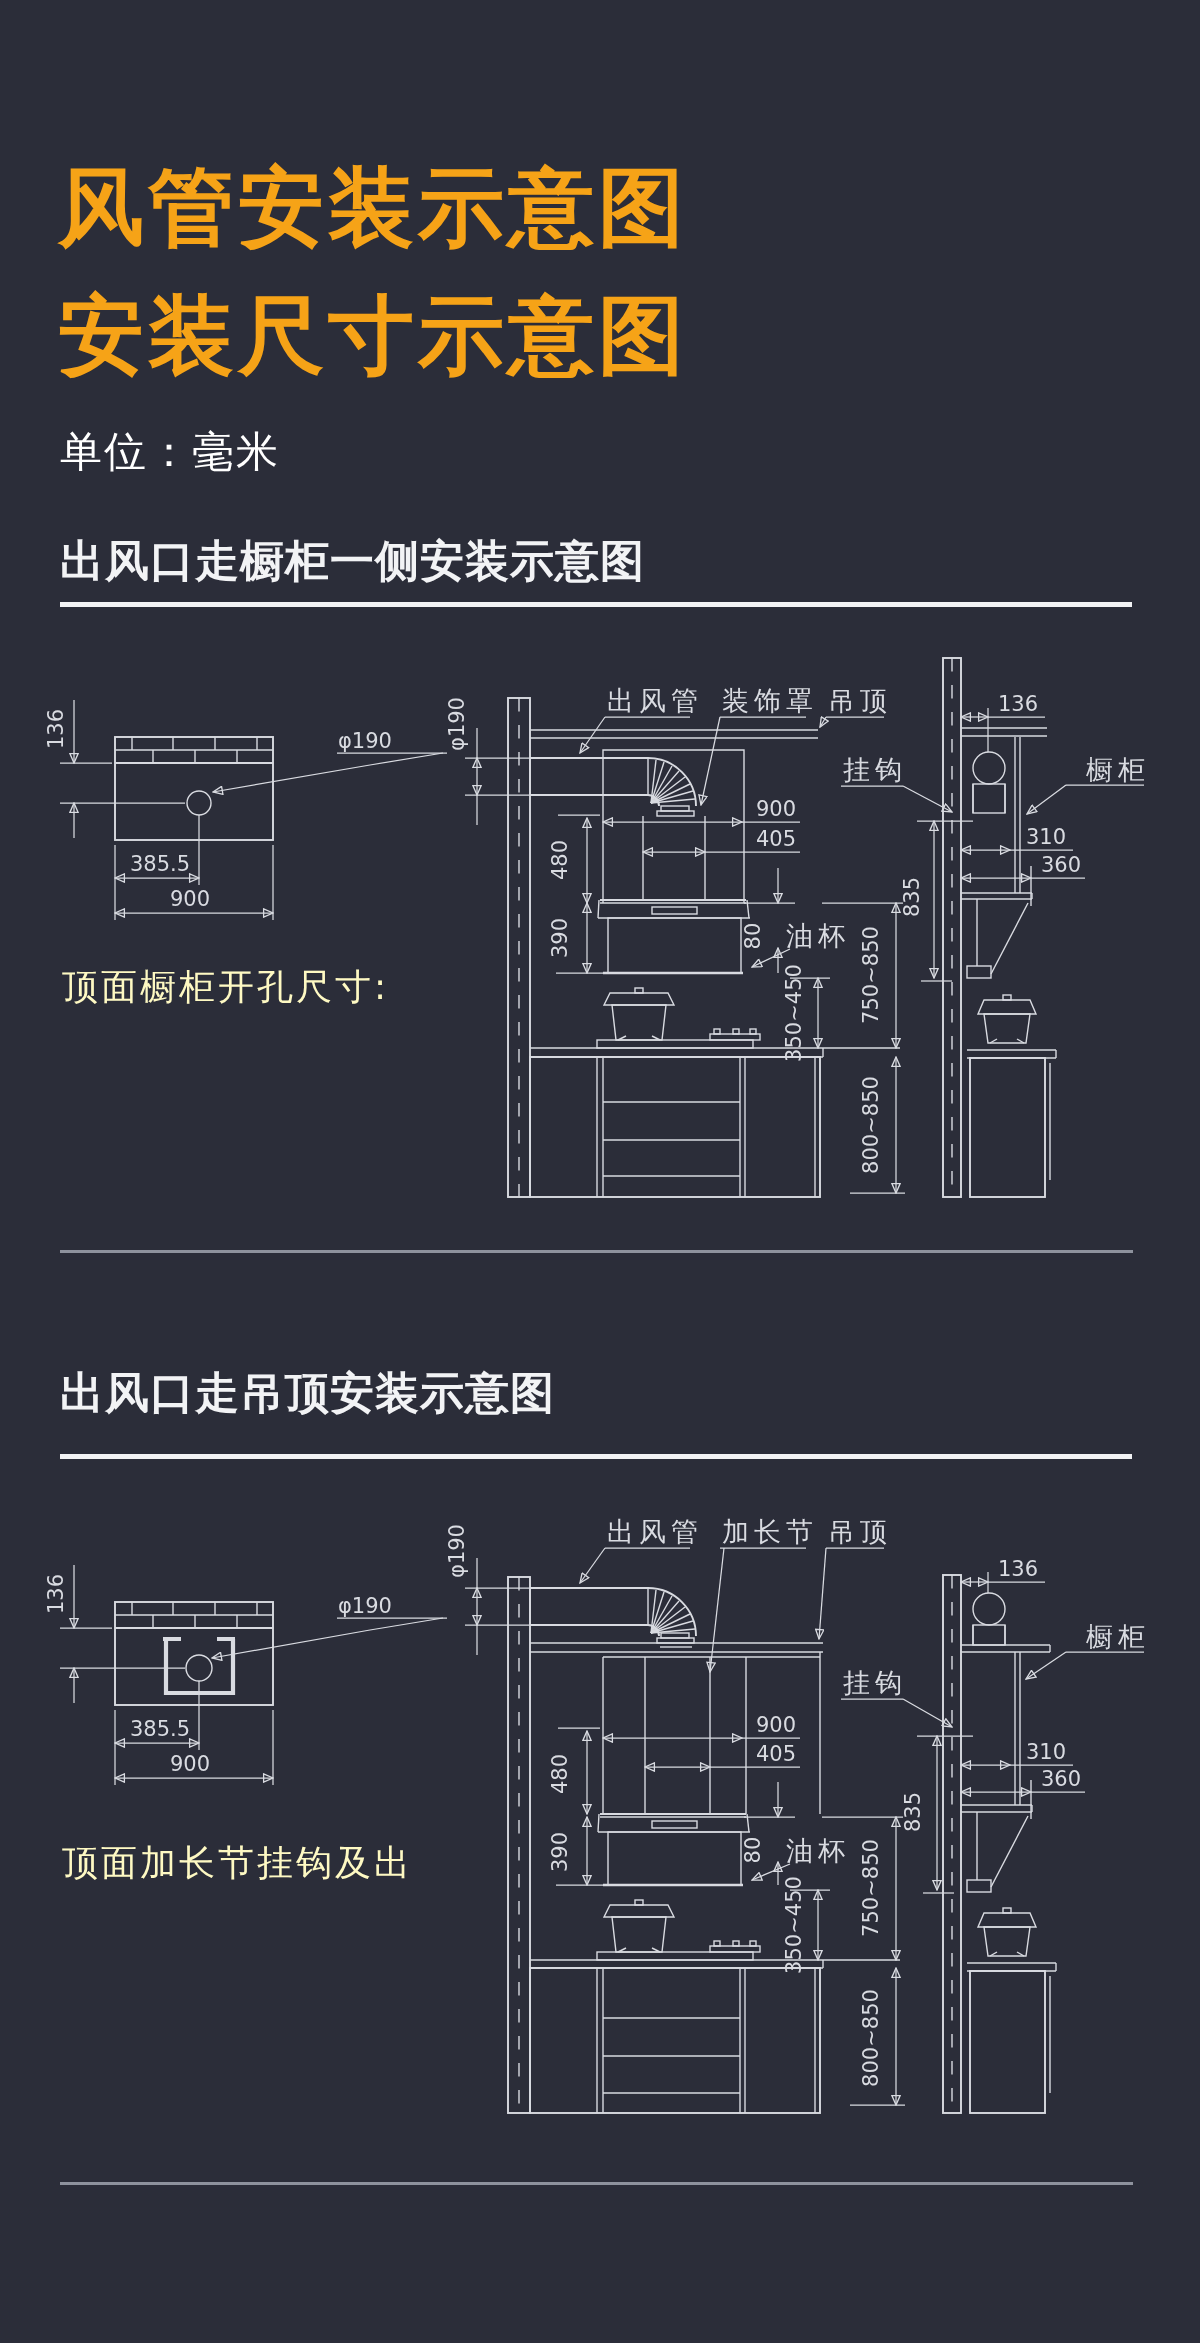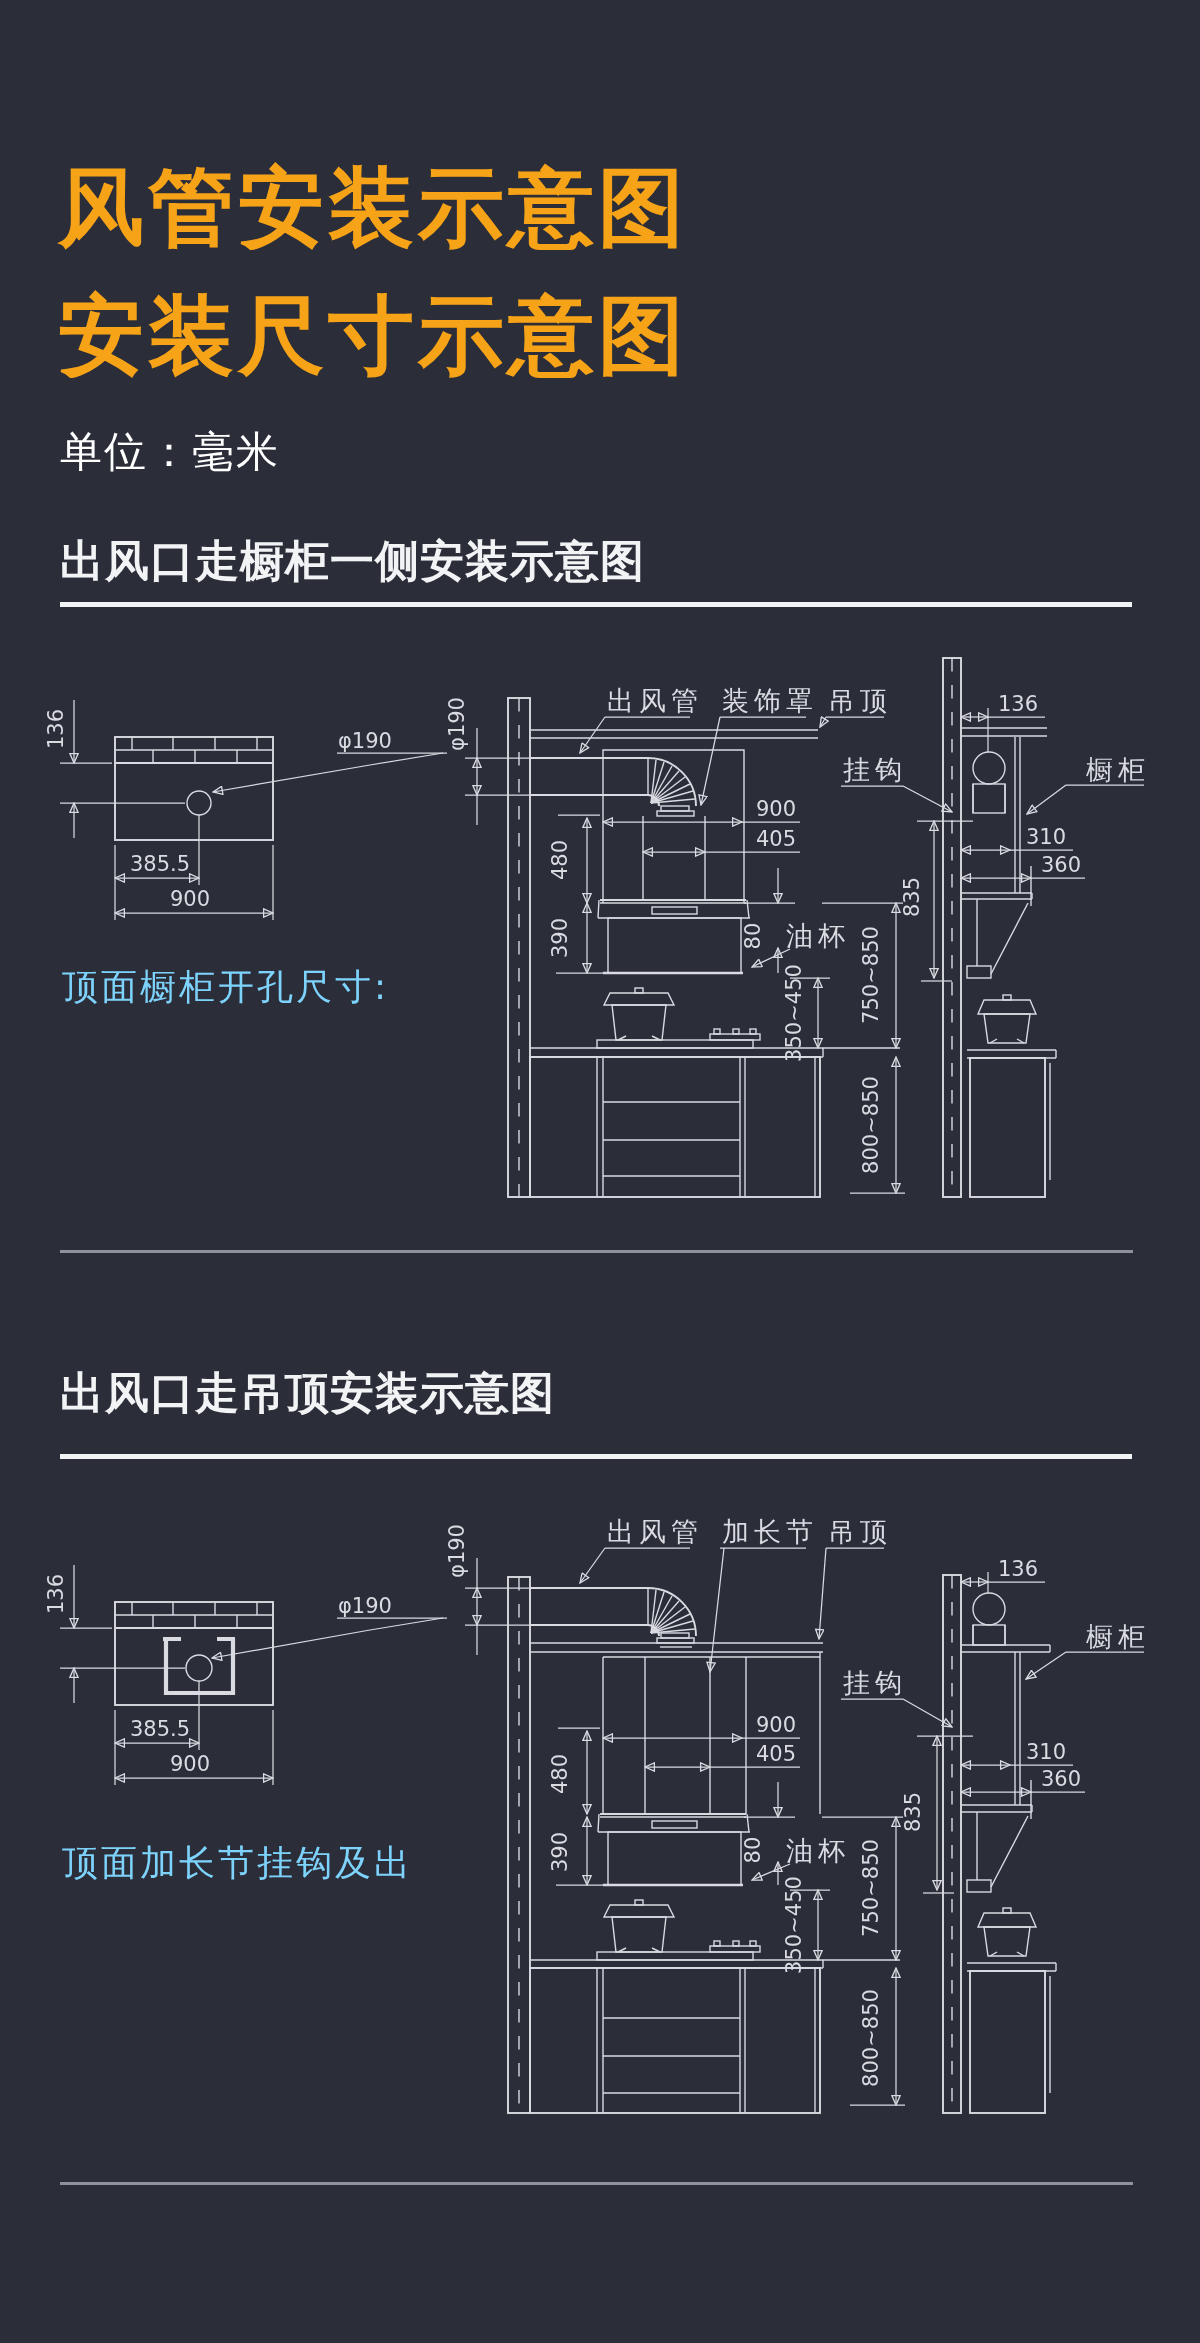--- a/index.html
+++ b/index.html
@@ -14,21 +14,21 @@
     left:58px;color:#f6a317;font-size:86px;font-weight:700;
     letter-spacing:4px;white-space:nowrap;
   }
   .unit{left:60px;top:424px;color:#ffffff;font-size:42px;letter-spacing:2px;}
   .sec-heading{
     left:60px;color:#f2f3f5;font-size:44px;font-weight:700;
     letter-spacing:1px;white-space:nowrap;
   }
   .rule{left:60px;width:1072px;height:5px;background:#f2f3f5;}
   .divider{left:60px;width:1073px;height:3px;background:#8e929d;}
-  .caption{left:62px;color:#7dd3fc;font-size:36px;letter-spacing:3px;line-height:1.25;white-space:pre-line;}
+  .caption{left:62px;color:#fef9c3;font-size:36px;letter-spacing:3px;line-height:1.25;white-space:pre-line;}
   svg{position:absolute;left:0;top:0;}
   svg line, svg path, svg rect, svg circle, svg polyline{
     stroke:#d9dbe1;fill:none;stroke-width:1.4;
   }
   svg .w2{stroke-width:1.9;}
   svg .w3{stroke-width:2.6;}
   svg .thick{stroke-width:4.2;}
   svg .dim{stroke-width:1.25;}
   svg text{
     fill:#d9dbe1;stroke:none;font-family:"DejaVu Sans","Liberation Sans",sans-serif;

